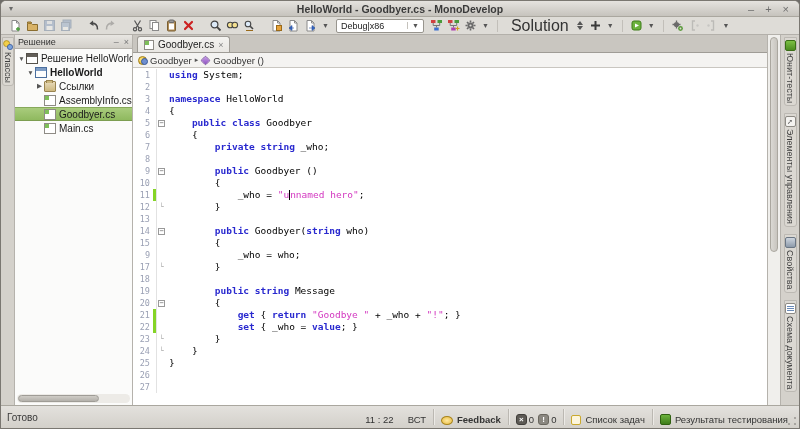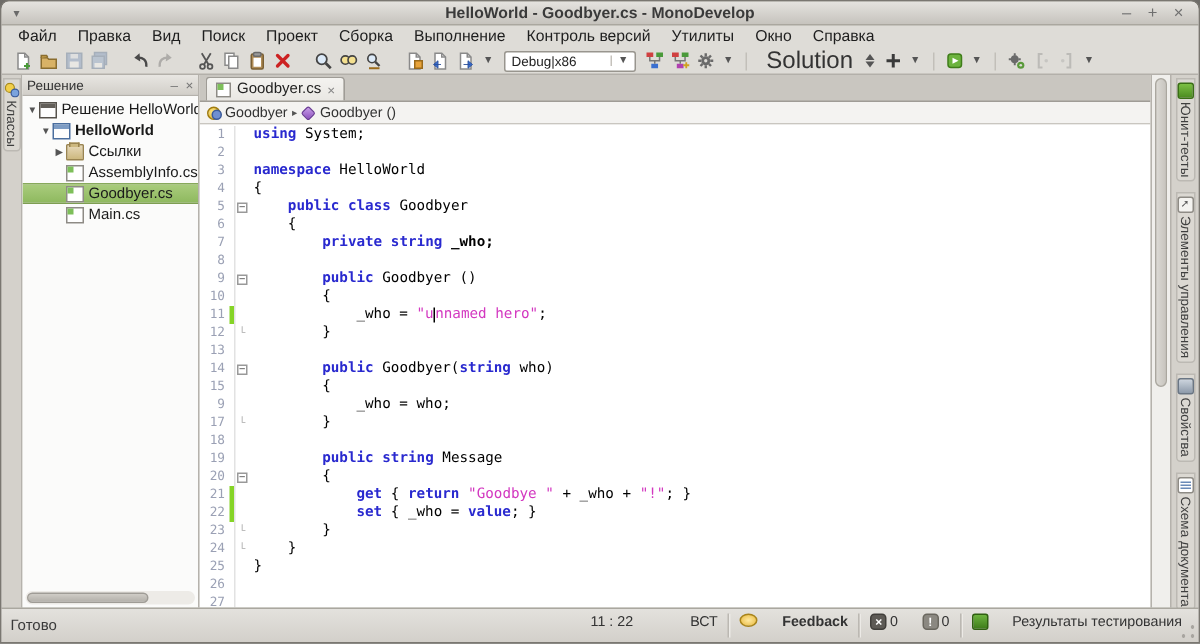--- a/index.html
+++ b/index.html
@@ -101,21 +101,21 @@
   .ri-elem{background:#f4f3f0;border:1px solid #8e8b85;}
   .ri-elem::after{content:"➚";font-size:7px;color:#555;display:block;text-align:center;line-height:9px;}
   .ri-prop{background:linear-gradient(#cdd5de,#8d9aaa);border:1px solid #6a7684;}
   .ri-schema{background:#fff;border:1px solid #8e8b85;}
   .ri-schema::after{content:"";display:block;margin:2px 1px;height:1px;background:#6a8ab8;box-shadow:0 2px 0 #6a8ab8,0 4px 0 #6a8ab8;}
   
   .statusbar{height:23px;background:linear-gradient(#e3e1dd,#d3d0ca);border-top:1px solid #aaa79f;
              display:flex;align-items:center;padding:0 4px 0 6px;flex:0 0 auto;position:relative;}
   .status-left{font-size:10px;color:#3a3a3a;}
   .status-right{margin-left:auto;display:flex;align-items:center;gap:0;}
-  .sseg{display:flex;align-items:flex-start;gap:16px;font-size:9.5px;color:#333;padding:0 7px;height:16px;}
+  .sseg{display:flex;align-items:flex-end;gap:4px;font-size:9.5px;color:#333;padding:0 7px;height:16px;}
   .sseg.grooved{border-left:1px solid #bbb8b2;box-shadow:inset 1px 0 0 #eceae6;}
   .scount{display:flex;align-items:center;gap:2px;}
   .badge{width:11px;height:11px;border-radius:3px;color:#fff;font-size:8px;font-weight:bold;
          display:flex;align-items:center;justify-content:center;}
   .badge.err{background:#5d5a55;border:1px solid #403e3a;}
   .badge.warn{background:#8b8881;border:1px solid #6a675f;}
   .task-icon{width:10px;height:10px;background:#fdf6dd;border:1px solid #caa92f;border-radius:2px;}
   .test-icon{width:11px;height:11px;background:linear-gradient(#6cb33e,#3f7d1a);border:1px solid #2f6010;border-radius:2px;}
   .bubble{width:12px;height:9px;background:radial-gradient(#ffe9a0,#e8b93e);border:1px solid #a8841c;border-radius:50%;}
   .grip{position:absolute;right:2px;bottom:2px;width:10px;height:10px;
@@ -131,33 +131,20 @@
   <div class="titlebar">
     <span class="win-menu">▾</span>
     <span class="title-text">HelloWorld - Goodbyer.cs - MonoDevelop</span>
     <span class="win-controls">
       <span>–</span>
       <span>+</span>
       <span>×</span>
     </span>
   </div>
 
-  <div class="menubar" id="menubar">
-      <span class="menu-item">Файл</span>
-      <span class="menu-item">Правка</span>
-      <span class="menu-item">Вид</span>
-      <span class="menu-item">Поиск</span>
-      <span class="menu-item">Проект</span>
-      <span class="menu-item">Сборка</span>
-      <span class="menu-item">Выполнение</span>
-      <span class="menu-item">Контроль версий</span>
-      <span class="menu-item">Утилиты</span>
-      <span class="menu-item">Окно</span>
-      <span class="menu-item">Справка</span>
-    </div>
 
   <div class="toolbar" id="toolbar">
       <span class="tbtn">
         <svg width="13" height="13" viewBox="0 0 13 13">
           <path d="M3 1.5h4.5L10 4v8H3z" fill="#fff" stroke="#8a8a8a"></path>
           <path d="M7.5 1.5V4H10" fill="none" stroke="#8a8a8a"></path>
           <path d="M9 8v4M7 10h4" stroke="#4a9a3a" stroke-width="1.4"></path>
         </svg>
       </span>
       <span class="tbtn">
@@ -450,21 +437,21 @@
           <div class="cline">
             <span class="lnum" style="color: rgb(154, 160, 180);">6</span>
             <span class="chbar"></span>
             <span class="foldc"></span>
             <span class="ctext"><span class="p" style="color: rgb(0, 0, 0);">    {</span></span>
           </div>
           <div class="cline">
             <span class="lnum" style="color: rgb(154, 160, 180);">7</span>
             <span class="chbar"></span>
             <span class="foldc"></span>
-            <span class="ctext"><span class="p" style="color: rgb(0, 0, 0);">        </span><span class="k" style="color: rgb(41, 41, 207);">private</span><span class="p" style="color: rgb(0, 0, 0);"> </span><span class="k" style="color: rgb(41, 41, 207);">string</span><span class="p" style="color: rgb(0, 0, 0); font-weight: bold;"> _who;</span></span>
+            <span class="ctext"><span class="p" style="color: rgb(0, 0, 0);">        </span><span class="k" style="color: rgb(41, 41, 207);">private</span><span class="p" style="color: rgb(0, 0, 0);"> </span><span class="k" style="color: rgb(41, 41, 207);">string</span><span class="p" style="color: rgb(0, 0, 0);"> _who;</span></span>
           </div>
           <div class="cline">
             <span class="lnum" style="color: rgb(154, 160, 180);">8</span>
             <span class="chbar"></span>
             <span class="foldc"></span>
             <span class="ctext"></span>
           </div>
           <div class="cline">
             <span class="lnum" style="color: rgb(154, 160, 180);">9</span>
             <span class="chbar"></span>
@@ -622,19 +609,23 @@
         <span class="scount">
             <span class="badge err">×</span>
           <span>0</span>
           </span>
         <span class="scount">
             <span class="badge warn">!</span>
           <span>0</span>
           </span>
       </div>
       <div class="sseg grooved">
+        <span class="task-icon"></span>
+        <span>Список задач</span>
+      </div>
+      <div class="sseg grooved">
         <span class="test-icon"></span>
         <span>Результаты тестирования</span>
       </div>
     </div>
     <div class="grip"></div>
   </div>
 </div>
 
 </body></html>

